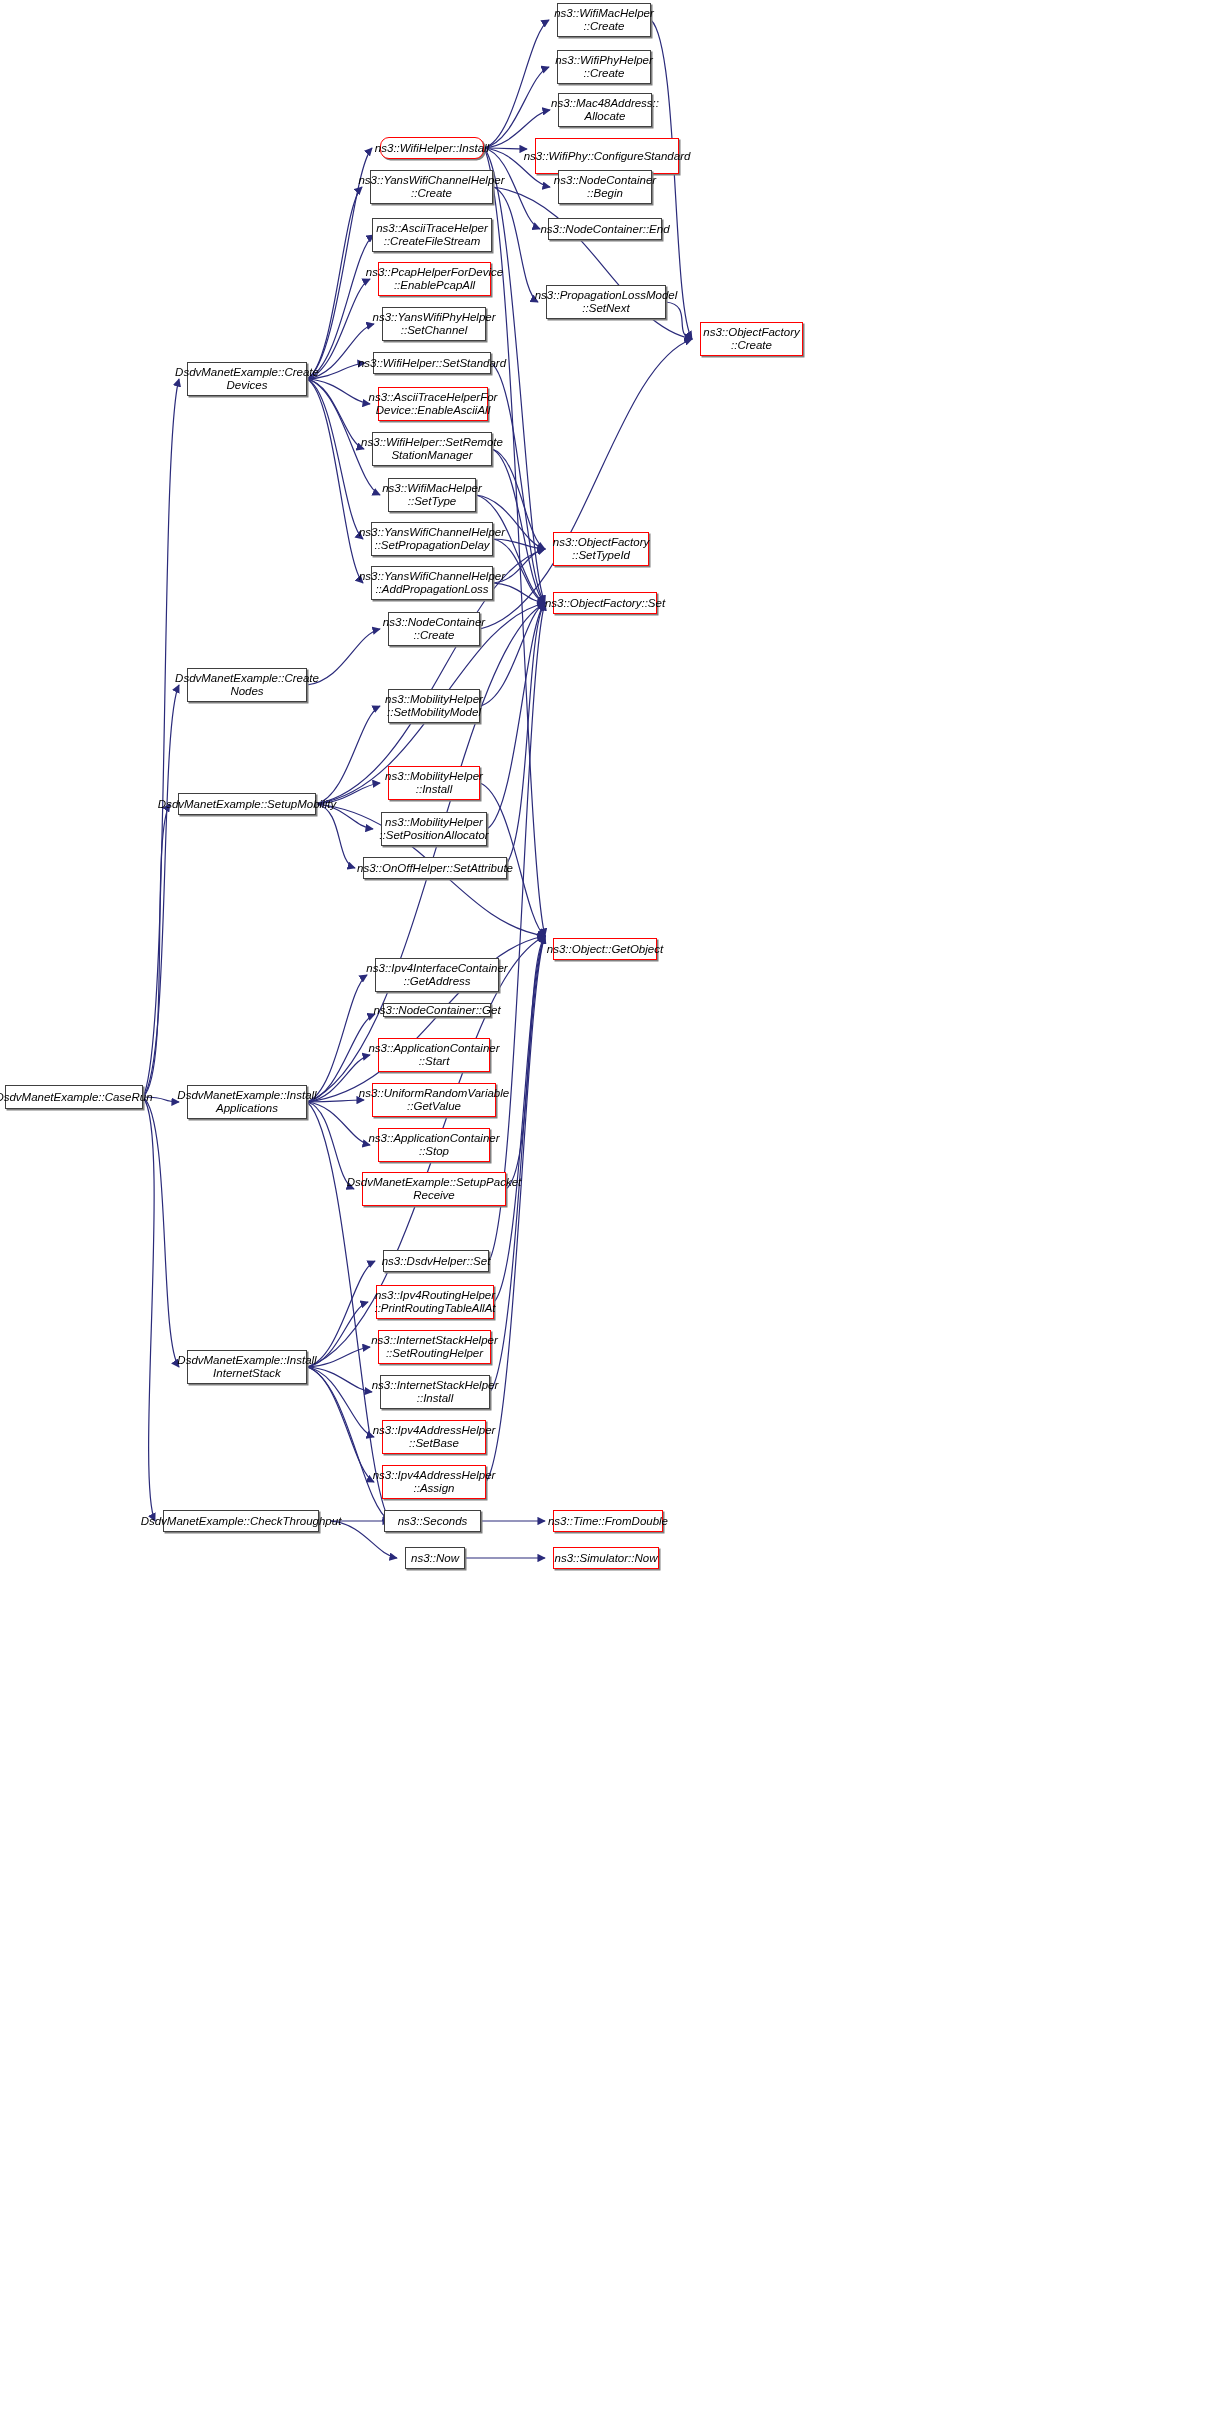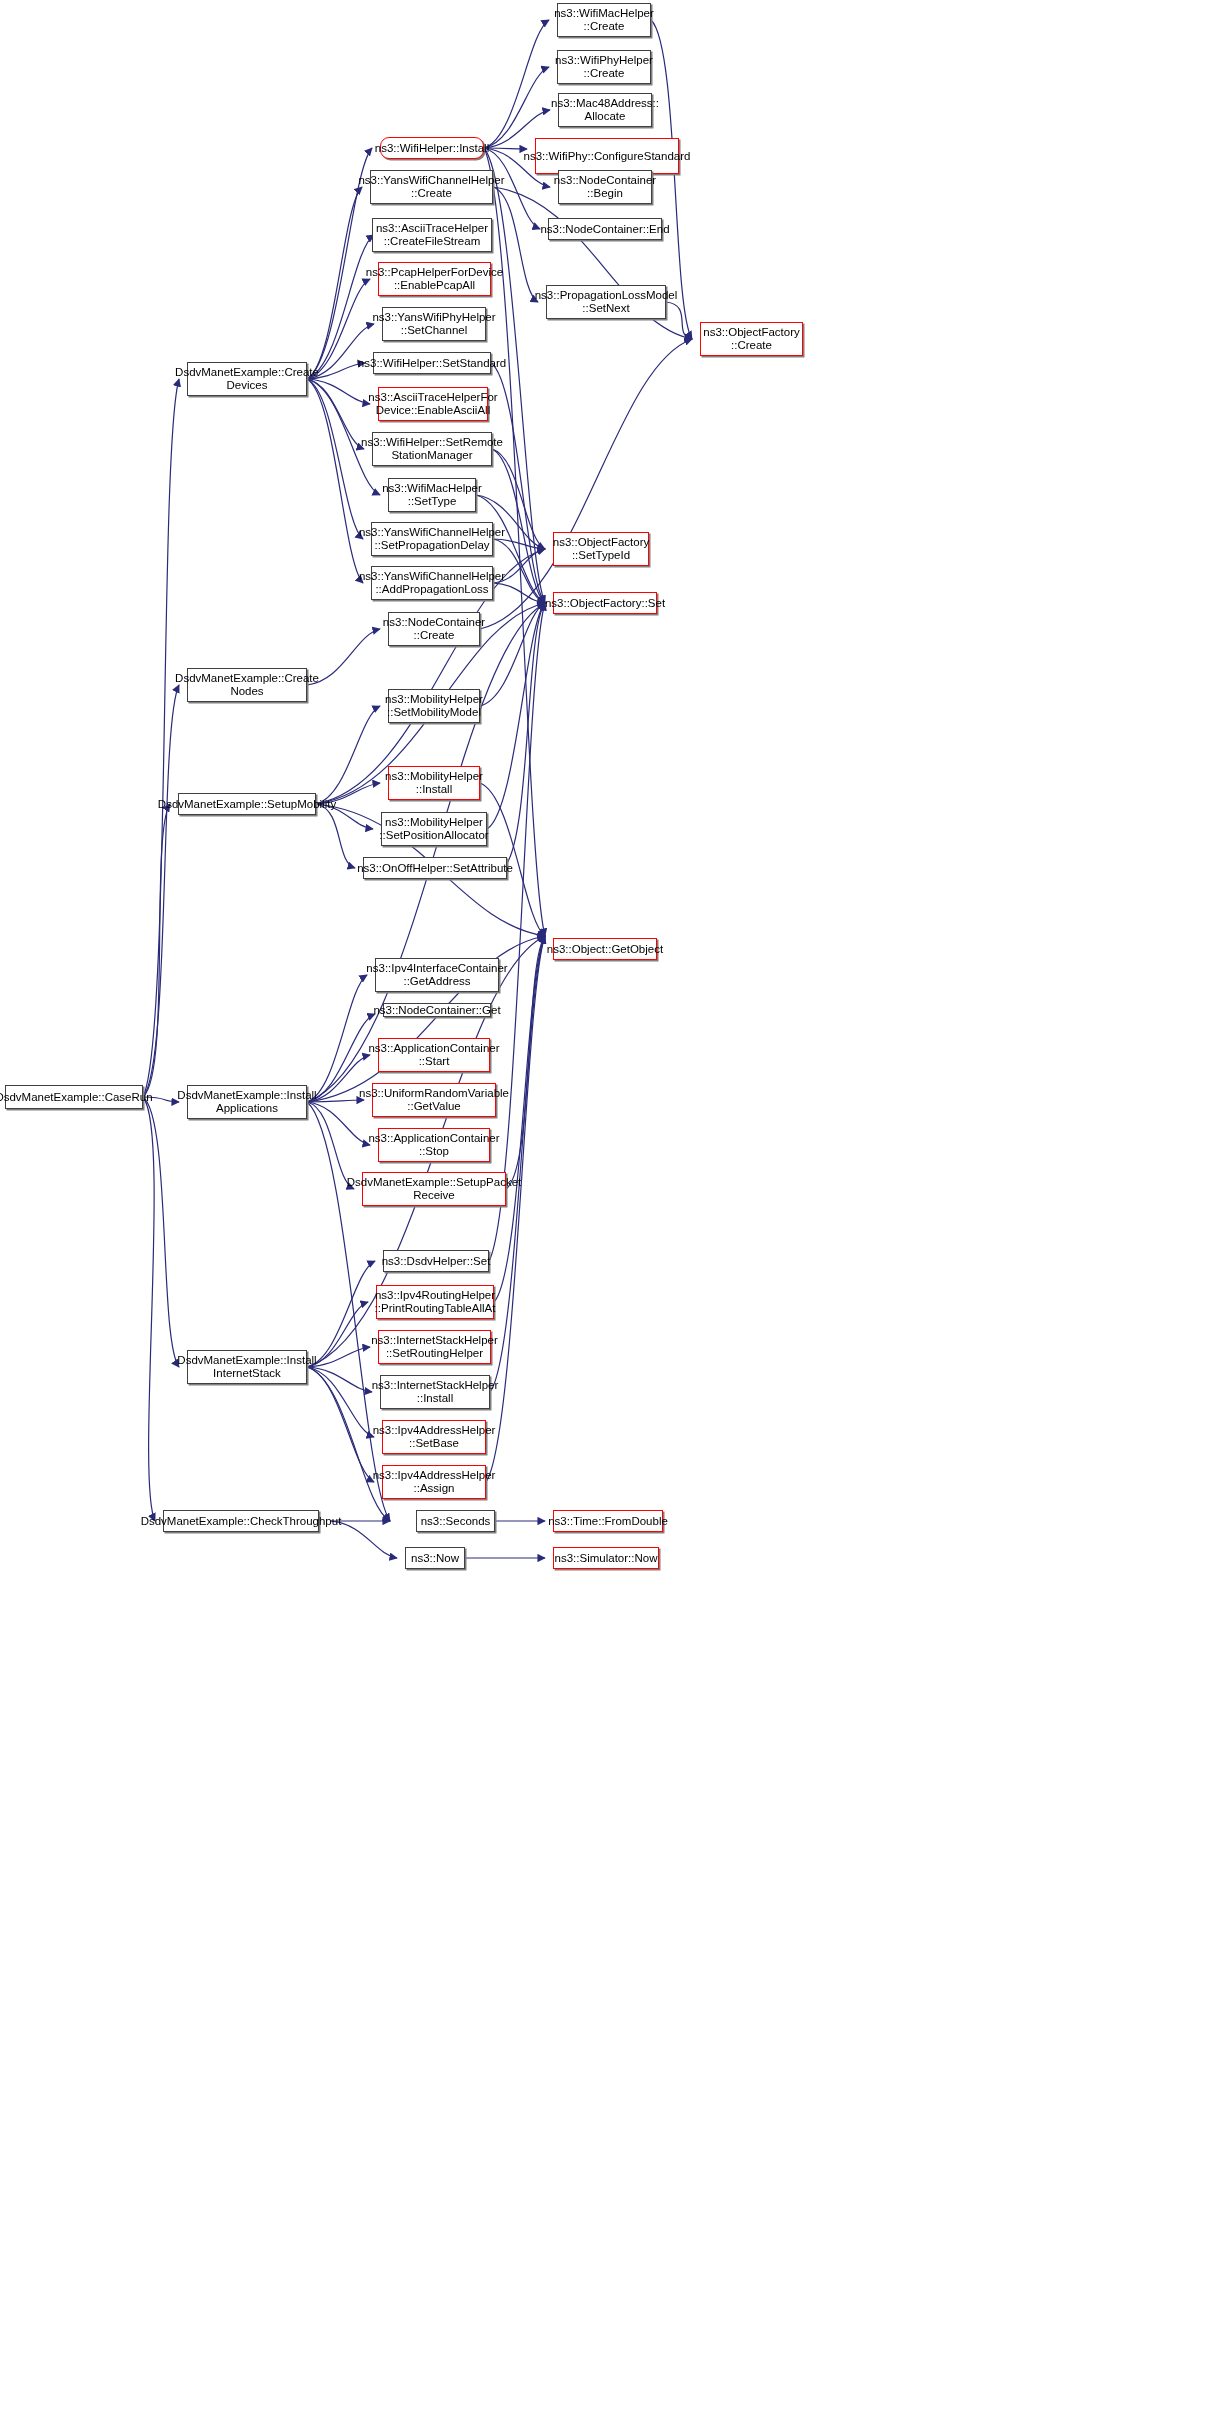--- a/index.html
+++ b/index.html
@@ -5,21 +5,21 @@
   html,body{margin:0;padding:0;background:#ffffff;}
   body{font-family:"Liberation Sans",sans-serif;}
   #graph{position:relative;width:1227px;height:2416px;overflow:hidden;background:#fff;}
   svg.edges{position:absolute;left:0;top:0;width:1227px;height:2416px;pointer-events:none;}
   .node{position:absolute;box-sizing:border-box;background:#ffffff;
         border:1px solid #404040;display:flex;align-items:center;justify-content:center;
         text-align:center;line-height:1.12;color:#000;
         font-family:"Liberation Sans",sans-serif;font-size:11.5px;
         box-shadow:1.5px 1.5px 0 0 #808080;}
   .node.red{border-color:#ff0000;}
-  .node span{display:block;padding:0 3px;white-space:pre-line;}
+  .node span{display:block;padding:0 3px;white-space:pre-line;font-style:italic;}
 </style>
 </head>
 <body>
 
 <div id="graph">
   <svg class="edges" id="edge-layer" xmlns="http://www.w3.org/2000/svg">
     <defs>
       <marker id="arrow" viewBox="0 0 10 10" refX="9" refY="5" markerWidth="7" markerHeight="7" orient="auto-start-reverse">
         <path d="M 0 0 L 10 5 L 0 10 z" fill="#2a2a7a"></path>
       </marker>
@@ -230,21 +230,21 @@
 ::Install</span>
       </div>
       <div class="node red" style="left: 382px; top: 1420px; width: 104px; height: 34px;">
         <span>ns3::Ipv4AddressHelper
 ::SetBase</span>
       </div>
       <div class="node red" style="left: 382px; top: 1465px; width: 104px; height: 34px;">
         <span>ns3::Ipv4AddressHelper
 ::Assign</span>
       </div>
-      <div class="node" style="left: 416px; top: 1510px; width: 79px; height: 22px;">
+      <div class="node" style="left: 384px; top: 1510px; width: 97px; height: 22px;">
         <span>ns3::Seconds</span>
       </div>
       <div class="node" style="left: 405px; top: 1547px; width: 60px; height: 22px;">
         <span>ns3::Now</span>
       </div>
       <div class="node" style="left: 557px; top: 3px; width: 94px; height: 34px;">
         <span>ns3::WifiMacHelper
 ::Create</span>
       </div>
       <div class="node" style="left: 557px; top: 50px; width: 94px; height: 34px;">

